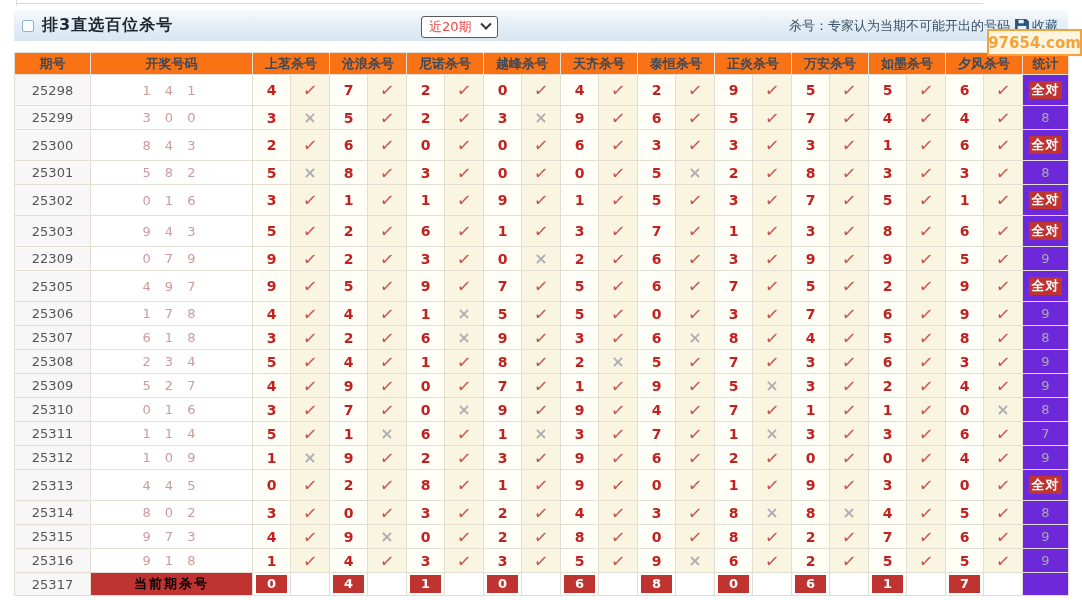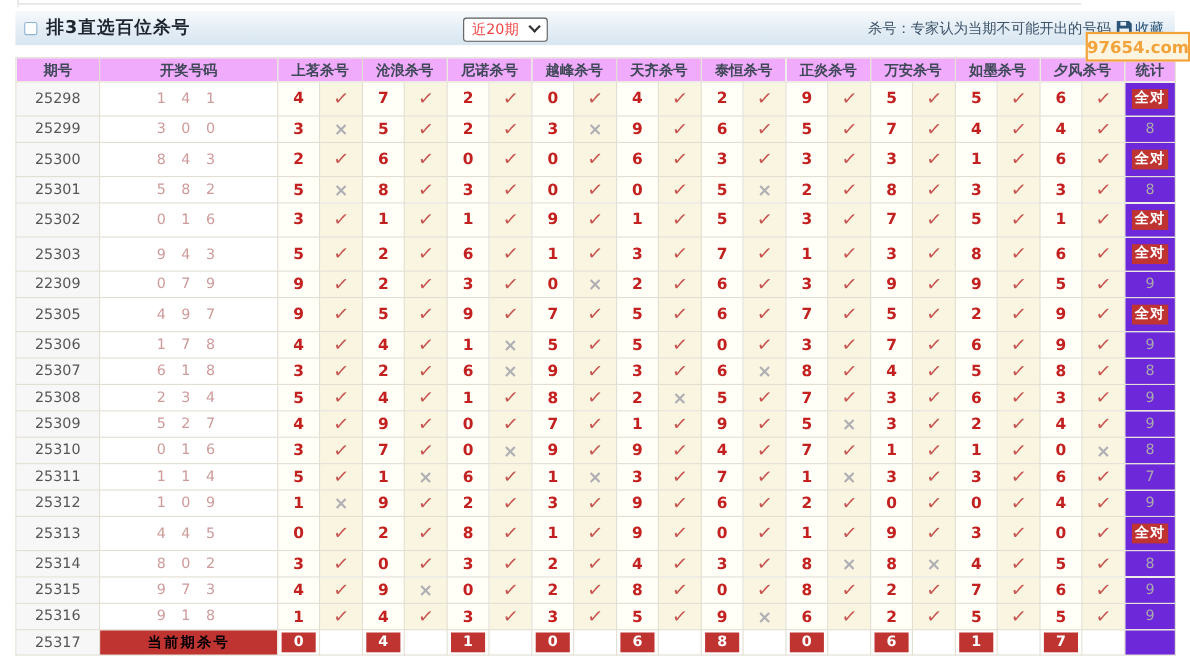--- a/index.html
+++ b/index.html
@@ -25,21 +25,21 @@
   .range-select .caret { margin-left:auto; width:8px; height:8px; border-right:2px solid #333;
     border-bottom:2px solid #333; transform:rotate(45deg) translate(-2px,-2px); }
   .note-area { margin-left:auto; display:flex; align-items:center; gap:5px;
     font-size:13px; color:#3A5168; }
   .fav { display:flex; align-items:center; gap:3px; color:#2C5478; cursor:pointer; }
 
   table.t { position:absolute; top:52px; left:14px; width:1054px;
     border-collapse:collapse; table-layout:fixed; }
   .t th, .t td { border:1px solid #E2DED2; height:22px; text-align:center;
     vertical-align:middle; overflow:hidden; white-space:nowrap; }
-  .t th { background:#f0abfc; color:#3E4856; font-size:13px; font-weight:bold; }
+  .t th { background:#f97316; color:#3E4856; font-size:13px; font-weight:bold; }
   td.period { background:#F7F7F7; color:#555; font-size:13px; }
   td.draw { background:#FFFFFF; color:#CE9A9A; font-size:13px; letter-spacing:5px; }
   td.kn { background:#FFFEF7; color:#C32020; font-size:14px; font-weight:bold; }
   td.km { background:#F9F5E0; }
   .mk-ok { color:#C75450; font-size:17px; font-weight:bold; display:inline-block; transform:rotate(6deg); }
   .mk-no { color:#AEAEB4; font-size:16px; font-weight:bold; }
   td.stat { background:#6d28d9; color:#ABABAB; font-size:13px; padding:4px; }
   .allhit { background:#BF3431; color:#fff; font-weight:bold; font-size:13px;
     margin:2px; line-height:18px; letter-spacing:1px; }
   td.curlabel { background:#BF3431; color:#000000; font-weight:bold; font-size:13px; letter-spacing:2px; }

